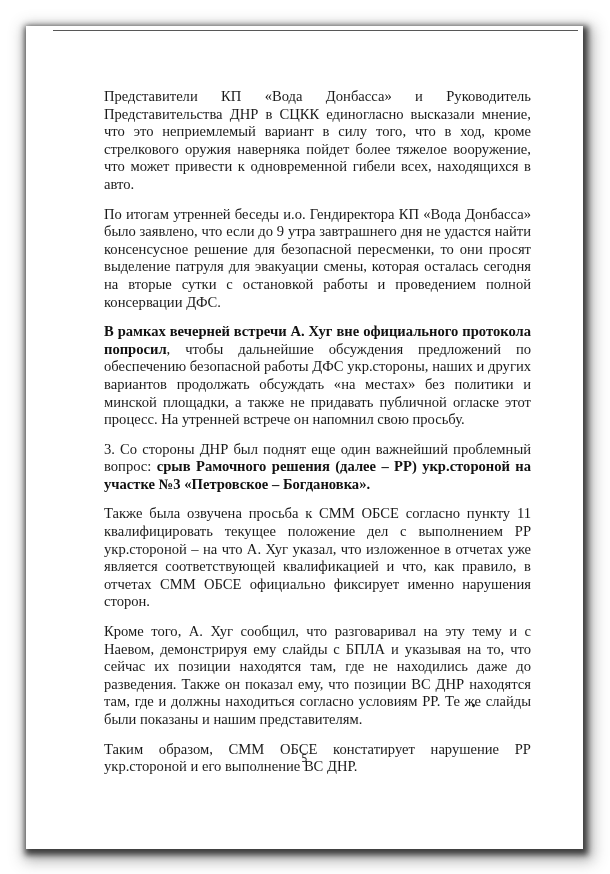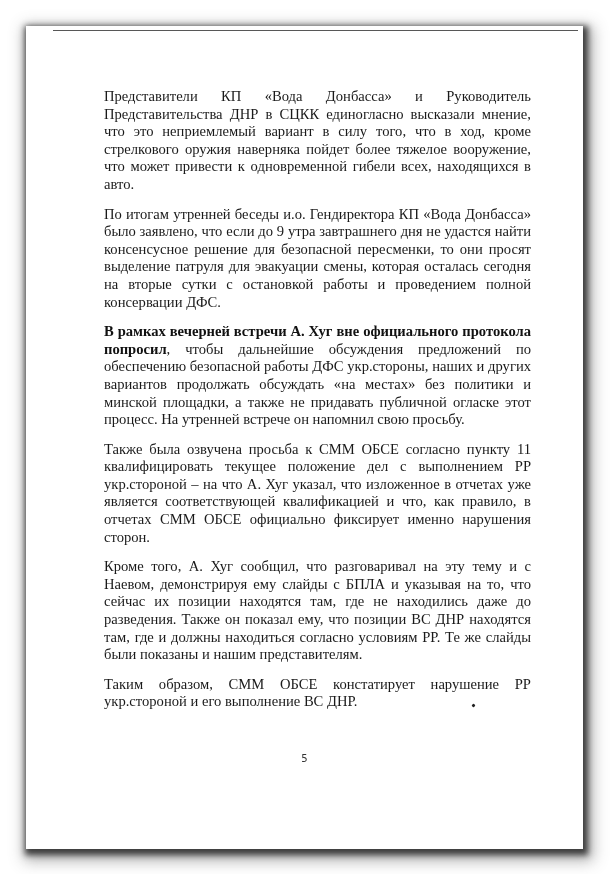--- a/index.html
+++ b/index.html
@@ -85,20 +85,23 @@
       <p class="para">
         <span>Представители КП «Вода Донбасса» и Руководитель Представительства ДНР в СЦКК единогласно высказали мнение, что это неприемлемый вариант в силу того, что в ход, кроме стрелкового оружия наверняка пойдет более тяжелое вооружение, что может привести к одновременной гибели всех, находящихся в авто.</span>
       </p>
       <p class="para">
         <span>По итогам утренней беседы и.о. Гендиректора КП «Вода Донбасса» было заявлено, что если до 9 утра завтрашнего дня не удастся найти консенсусное решение для безопасной пересменки, то они просят выделение патруля для эвакуации смены, которая осталась сегодня на вторые сутки с остановкой работы и проведением полной консервации ДФС.</span>
       </p>
       <p class="para">
         <b>В рамках вечерней встречи А. Хуг вне официального протокола попросил</b><span>, чтобы дальнейшие обсуждения предложений по обеспечению безопасной работы ДФС укр.стороны, наших и других вариантов продолжать обсуждать «на местах» без политики и минской площадки, а также не придавать публичной огласке этот процесс. На утренней встрече он напомнил свою просьбу.</span>
       </p>
       <p class="para">
+        <span>3. Со стороны ДНР был поднят еще один важнейший проблемный вопрос: </span><b>срыв Рамочного решения (далее – РР) укр.стороной на участке №3 «Петровское – Богдановка».</b>
+      </p>
+      <p class="para">
         <span>Также была озвучена просьба к СММ ОБСЕ согласно пункту 11 квалифицировать текущее положение дел с выполнением РР укр.стороной – на что А. Хуг указал, что изложенное в отчетах уже является соответствующей квалификацией и что, как правило, в отчетах СММ ОБСЕ официально фиксирует именно нарушения сторон.</span>
       </p>
       <p class="para">
         <span>Кроме того, А. Хуг сообщил, что разговаривал на эту тему и с Наевом, демонстрируя ему слайды с БПЛА и указывая на то, что сейчас их позиции находятся там, где не находились даже до разведения. Также он показал ему, что позиции ВС ДНР находятся там, где и должны находиться согласно условиям РР. Те же слайды были показаны и нашим представителям.</span>
       </p>
       <p class="para">
         <span>Таким образом, СММ ОБСЕ констатирует нарушение РР укр.стороной и его выполнение ВС ДНР.</span>
       </p>
     </div>
 

